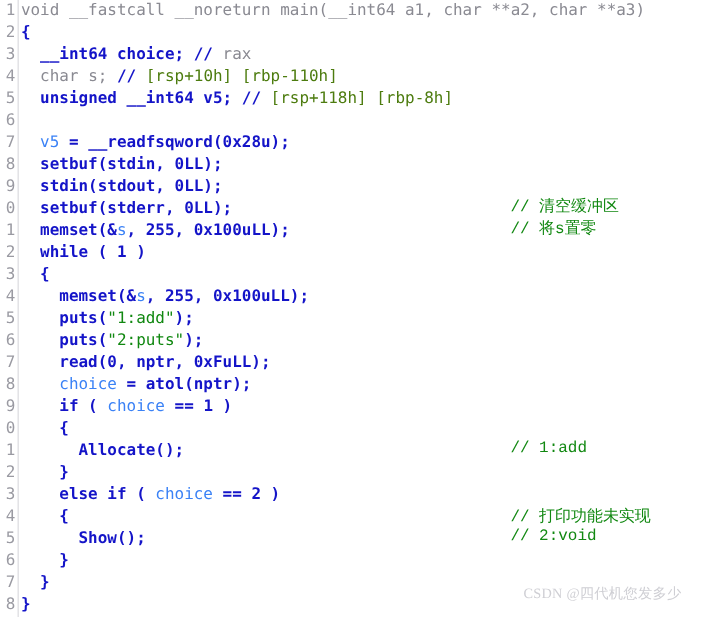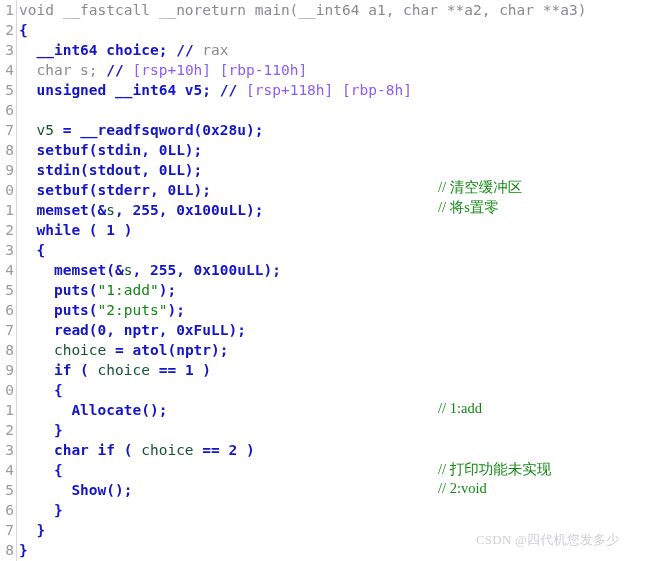--- a/index.html
+++ b/index.html
@@ -57,33 +57,33 @@
     height: 20px;
     line-height: 20px;
     font-size: 14.5px;
     white-space: pre;
     padding-left: 1px;
   }
 
   
   .t-gray    { color: #8a8a92; }           
   .t-kw      { color: #1414c8; font-weight: bold; }  
-  .t-local   { color: #14532d; text-align: center; }           
+  .t-local   { color: #3b82f6; text-align: center; }           
   .t-str     { color: #118811; }           
   .t-cmtmark { color: #1414c8; font-weight: bold; }  
-  .t-stack   { color: #8b5cf6; }
+  .t-stack   { color: #4d7c0f; }
 
   
   .annot {
     position: absolute;
-    left: 438px;
+    left: 464px;
     font-size: 14.5px;
     color: #118811;
     white-space: pre;
-    font-family: Liberation Serif, serif;
+    font-family: Liberation Mono, monospace;
   }
 
   
   .watermark {
     position: absolute;
     left: 476px;
     top: 531px;
     font-size: 13px;
     color: #cfcfd4;
     font-family: Liberation Serif, serif;
@@ -166,21 +166,21 @@
     <div class="line"><span class="t-kw">    </span><span class="t-local">choice</span><span class="t-kw"> = atol(nptr);</span></div>
 
     <div class="line"><span class="t-kw">    if ( </span><span class="t-local">choice</span><span class="t-kw"> == 1 )</span></div>
 
     <div class="line"><span class="t-kw">    {</span></div>
 
     <div class="line"><span class="t-kw">      Allocate();</span></div>
 
     <div class="line"><span class="t-kw">    }</span></div>
 
-    <div class="line"><span class="t-kw">    char if ( </span><span class="t-local">choice</span><span class="t-kw"> == 2 )</span></div>
+    <div class="line"><span class="t-kw">    else if ( </span><span class="t-local">choice</span><span class="t-kw"> == 2 )</span></div>
 
     <div class="line"><span class="t-kw">    {</span></div>
 
     <div class="line"><span class="t-kw">      Show();</span></div>
 
     <div class="line"><span class="t-kw">    }</span></div>
 
     <div class="line"><span class="t-kw">  }</span></div>
 
     <div class="line"><span class="t-kw">}</span></div>

